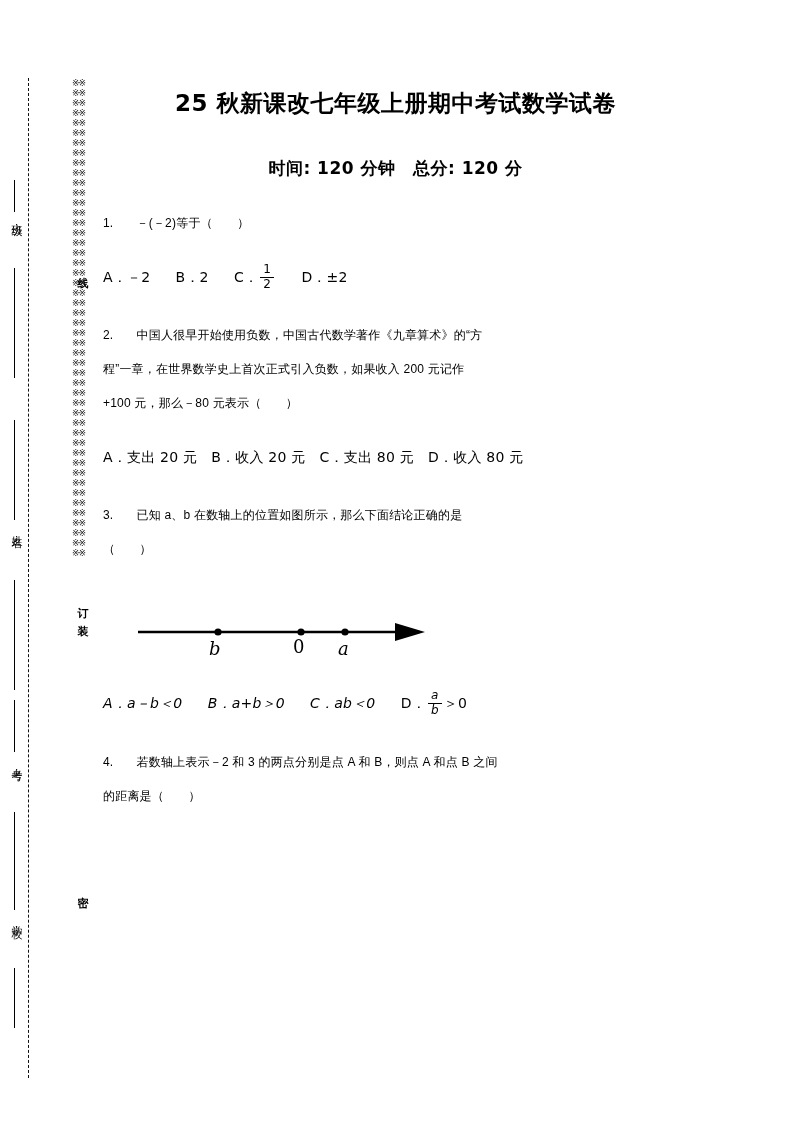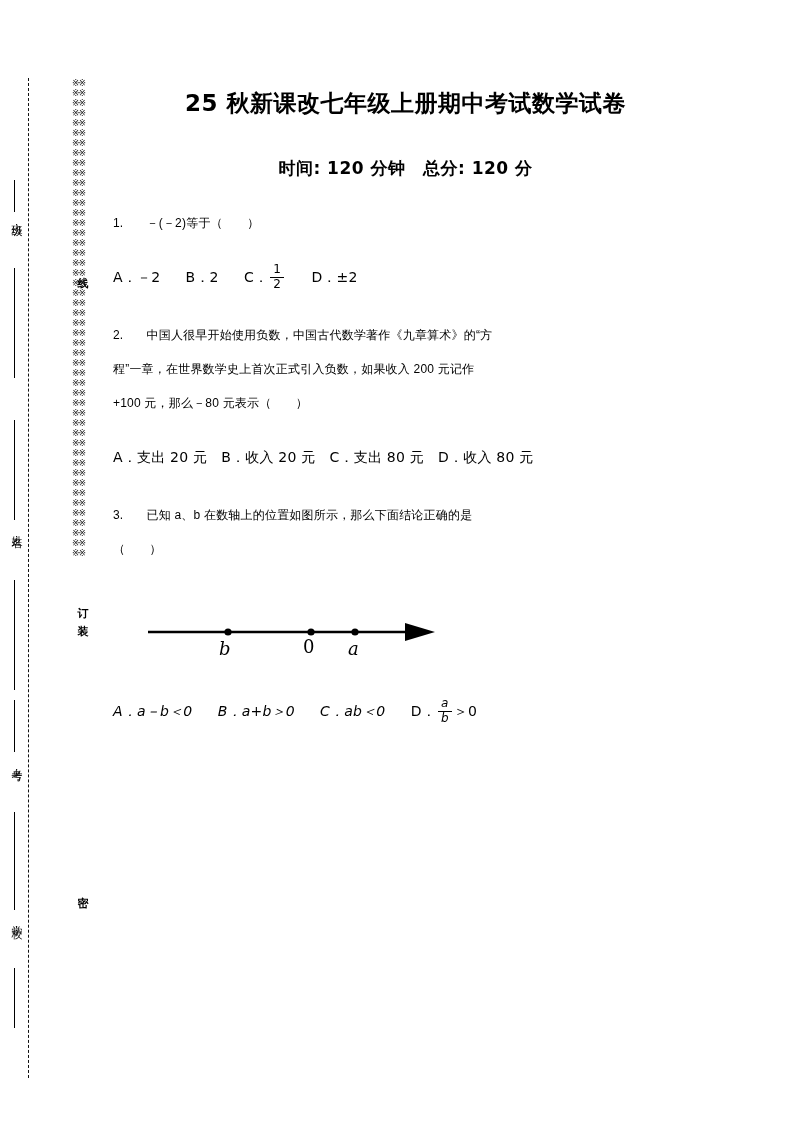--- a/index.html
+++ b/index.html
@@ -70,21 +70,21 @@
   .vrule {
     position: absolute;
     left: 14px;
     width: 0;
     border-left: 1px solid #000;
   }
 
   
   .page {
     position: absolute;
-    left: 113px;
+    left: 103px;
     top: 70px;
     width: 585px;
   }
   .doc-title {
     font-family: "DejaVu Sans", sans-serif;
     font-weight: bold;
     font-size: 23px;
     text-align: center;
     letter-spacing: 0.5px;
     margin: 18px 0 0 0;
@@ -227,24 +227,30 @@
         <circle cx="85" cy="30" r="3.6" fill="#000"></circle>
         <circle cx="168" cy="30" r="3.6" fill="#000"></circle>
         <circle cx="212" cy="30" r="3.6" fill="#000"></circle>
       </svg>
       <div class="nl-label" style="left:76px; top:36px;">b</div>
       <div class="nl-label" style="left:160px; top:34px; font-style:normal;">0</div>
       <div class="nl-label" style="left:205px; top:36px;">a</div>
     </div>
   </div>
 
-  <div class="opts" style="margin-top:8px;">
+  <div class="opts" style="margin-top:0;">
     <span class="ital">A．a－b＜0</span>
     <span class="opt-gap"></span>
     <span class="ital">B．a+b＞0</span>
     <span class="opt-gap"></span>
     <span class="ital">C．ab＜0</span>
     <span class="opt-gap"></span>
     <span>D．</span><span class="frac ital"><span class="num">a</span><span class="den">b</span></span><span>＞0</span>
   </div>
 
+  <div class="q">
+    <span>4.</span>
+    <span class="opt-gap"></span>
+    <span>若数轴上表示－2 和 3 的两点分别是点 A 和 B，则点 A 和点 B 之间</span><br>
+    <span>的距离是（　　）</span>
+  </div>
 
 </div>
 
 </body></html>

